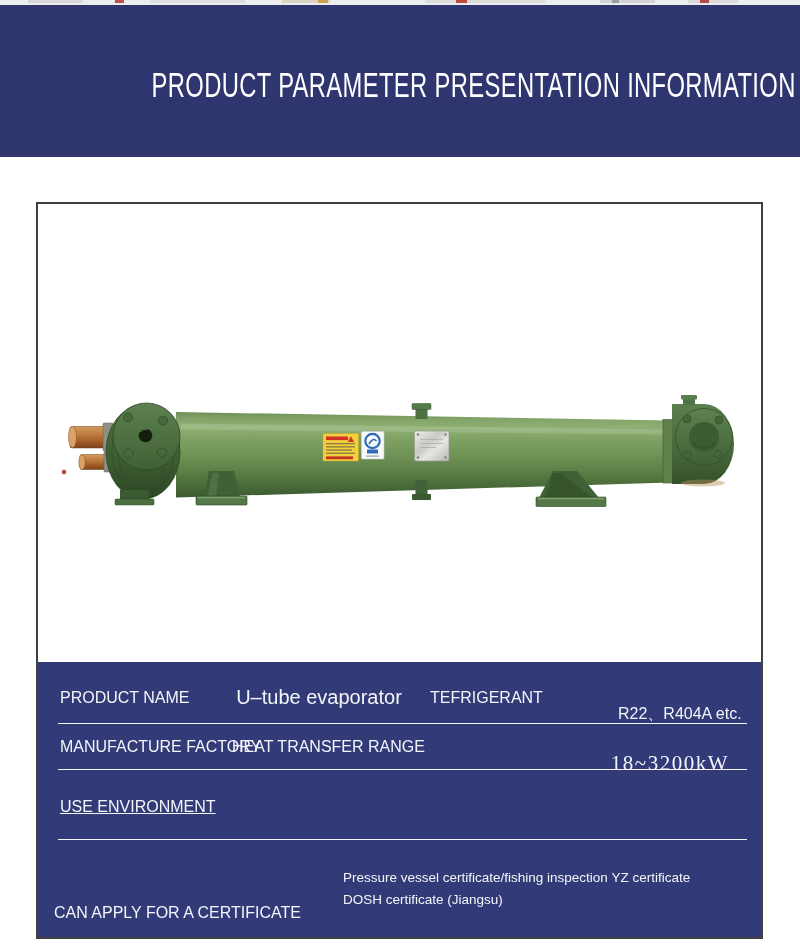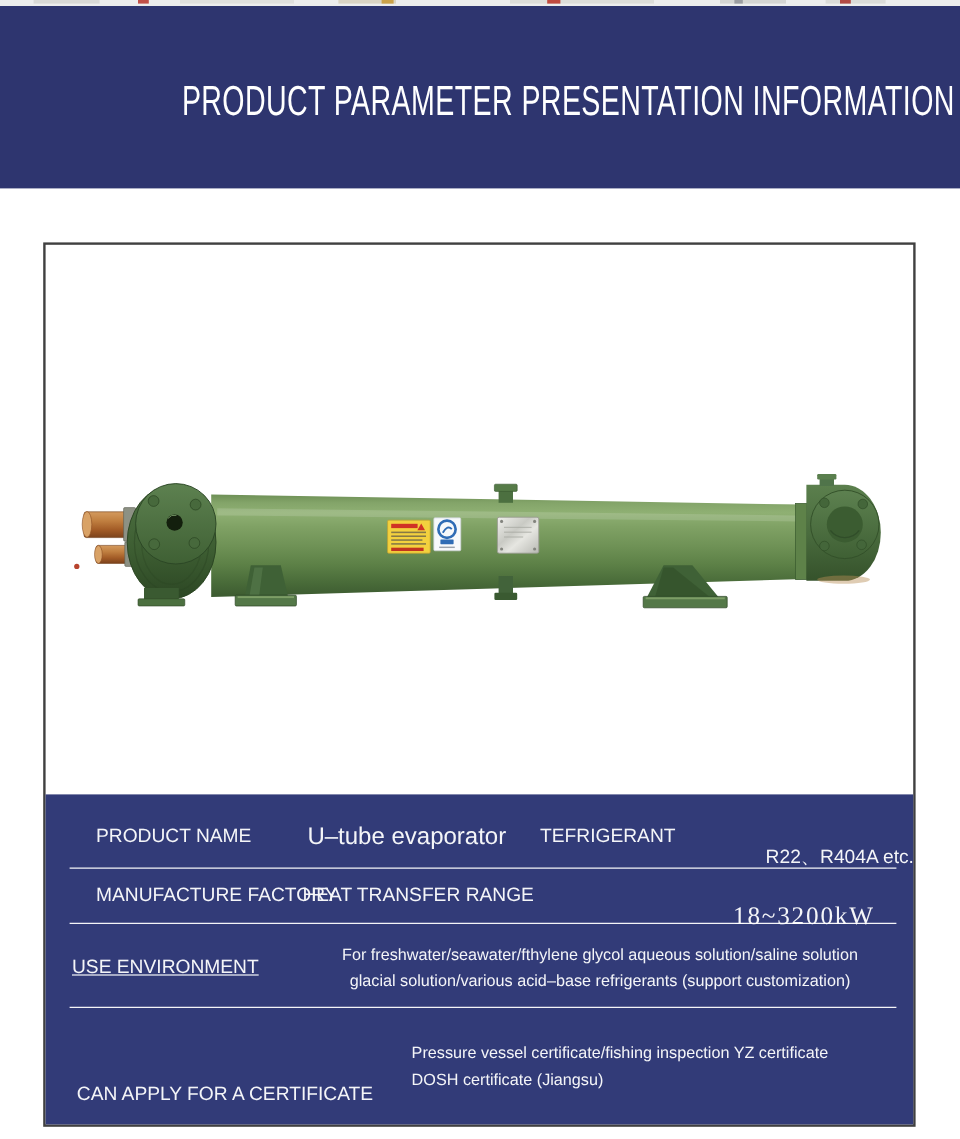--- a/index.html
+++ b/index.html
@@ -23,27 +23,27 @@
   .spec-table{position:absolute;left:0;right:0;bottom:0;height:275px;
     background:var(--table_background,#323b78);color:#f4f5f8;
     display:flex;flex-direction:column;}
   .trow{display:flex;align-items:center;white-space:nowrap;}
   .trow > div{flex-shrink:0;}
   .r1{height:61px;padding-top:10px;box-sizing:border-box;}
   .r2{height:45px;}
   .r3{height:69px;padding-top:5px;box-sizing:border-box;}
   .r4{flex:1;}
   .sep{height:0;border-top:1.5px solid rgba(255,255,255,.95);margin:0 14px 0 20px;}
-  .l1{width:182px;padding-left:22px;box-sizing:border-box;font-size:16px;margin-left:20px;}
+  .l1{width:182px;padding-left:22px;box-sizing:border-box;font-size:16px;}
   .v1{width:198px;text-align:center;font-size:20px;}
   .l2{width:200px;padding-left:12px;box-sizing:border-box;font-size:16px;}
   .v2{flex:1 1 auto;text-align:right;padding-right:32px;font-size:16px;margin-top:34px;}
   .kw{font-family:Liberation Serif, serif;font-size:21px;letter-spacing:1.5px;}
   .lab3{width:205px;padding-left:22px;box-sizing:border-box;font-size:16px;text-decoration:underline;}
-  .lab4{width:305px;padding-left:26px;box-sizing:border-box;font-size:16px;margin-top:48px;}
+  .lab4{width:305px;padding-left:16px;box-sizing:border-box;font-size:16px;margin-top:48px;}
   .vblock{font-size:13.5px;line-height:22px;}
   .r3 .vblock{flex:1 1 auto;text-align:center;padding-right:4px;}
   .r4 .vblock{text-align:left;}
 </style>
 </head>
 <body>
 
 <div class="top-strip">
   <i class="frag" style="left:28px;width:55px;background:#d8d9d6;"></i>
   <i class="frag" style="left:150px;width:95px;background:#dfe0dd;"></i>
@@ -214,24 +214,20 @@
     </div>
     <div class="sep"></div>
     <div class="trow r2">
       <div class="l1">MANUFACTURE FACTORY</div>
       <div class="l2">HEAT TRANSFER RANGE</div>
       <div class="v2 kw">18~3200kW</div>
     </div>
     <div class="sep"></div>
     <div class="trow r3">
       <div class="lab3">USE ENVIRONMENT</div>
-      <div class="vblock">
-        <div>For freshwater/seawater/fthylene glycol aqueous solution/saline solution</div>
-        <div>glacial solution/various acid–base refrigerants (support customization)</div>
-      </div>
     </div>
     <div class="sep"></div>
     <div class="trow r4">
       <div class="lab4">CAN APPLY FOR A CERTIFICATE</div>
       <div class="vblock">
         <div>Pressure vessel certificate/fishing inspection YZ certificate</div>
         <div>DOSH certificate (Jiangsu)</div>
       </div>
     </div>
   </div>

